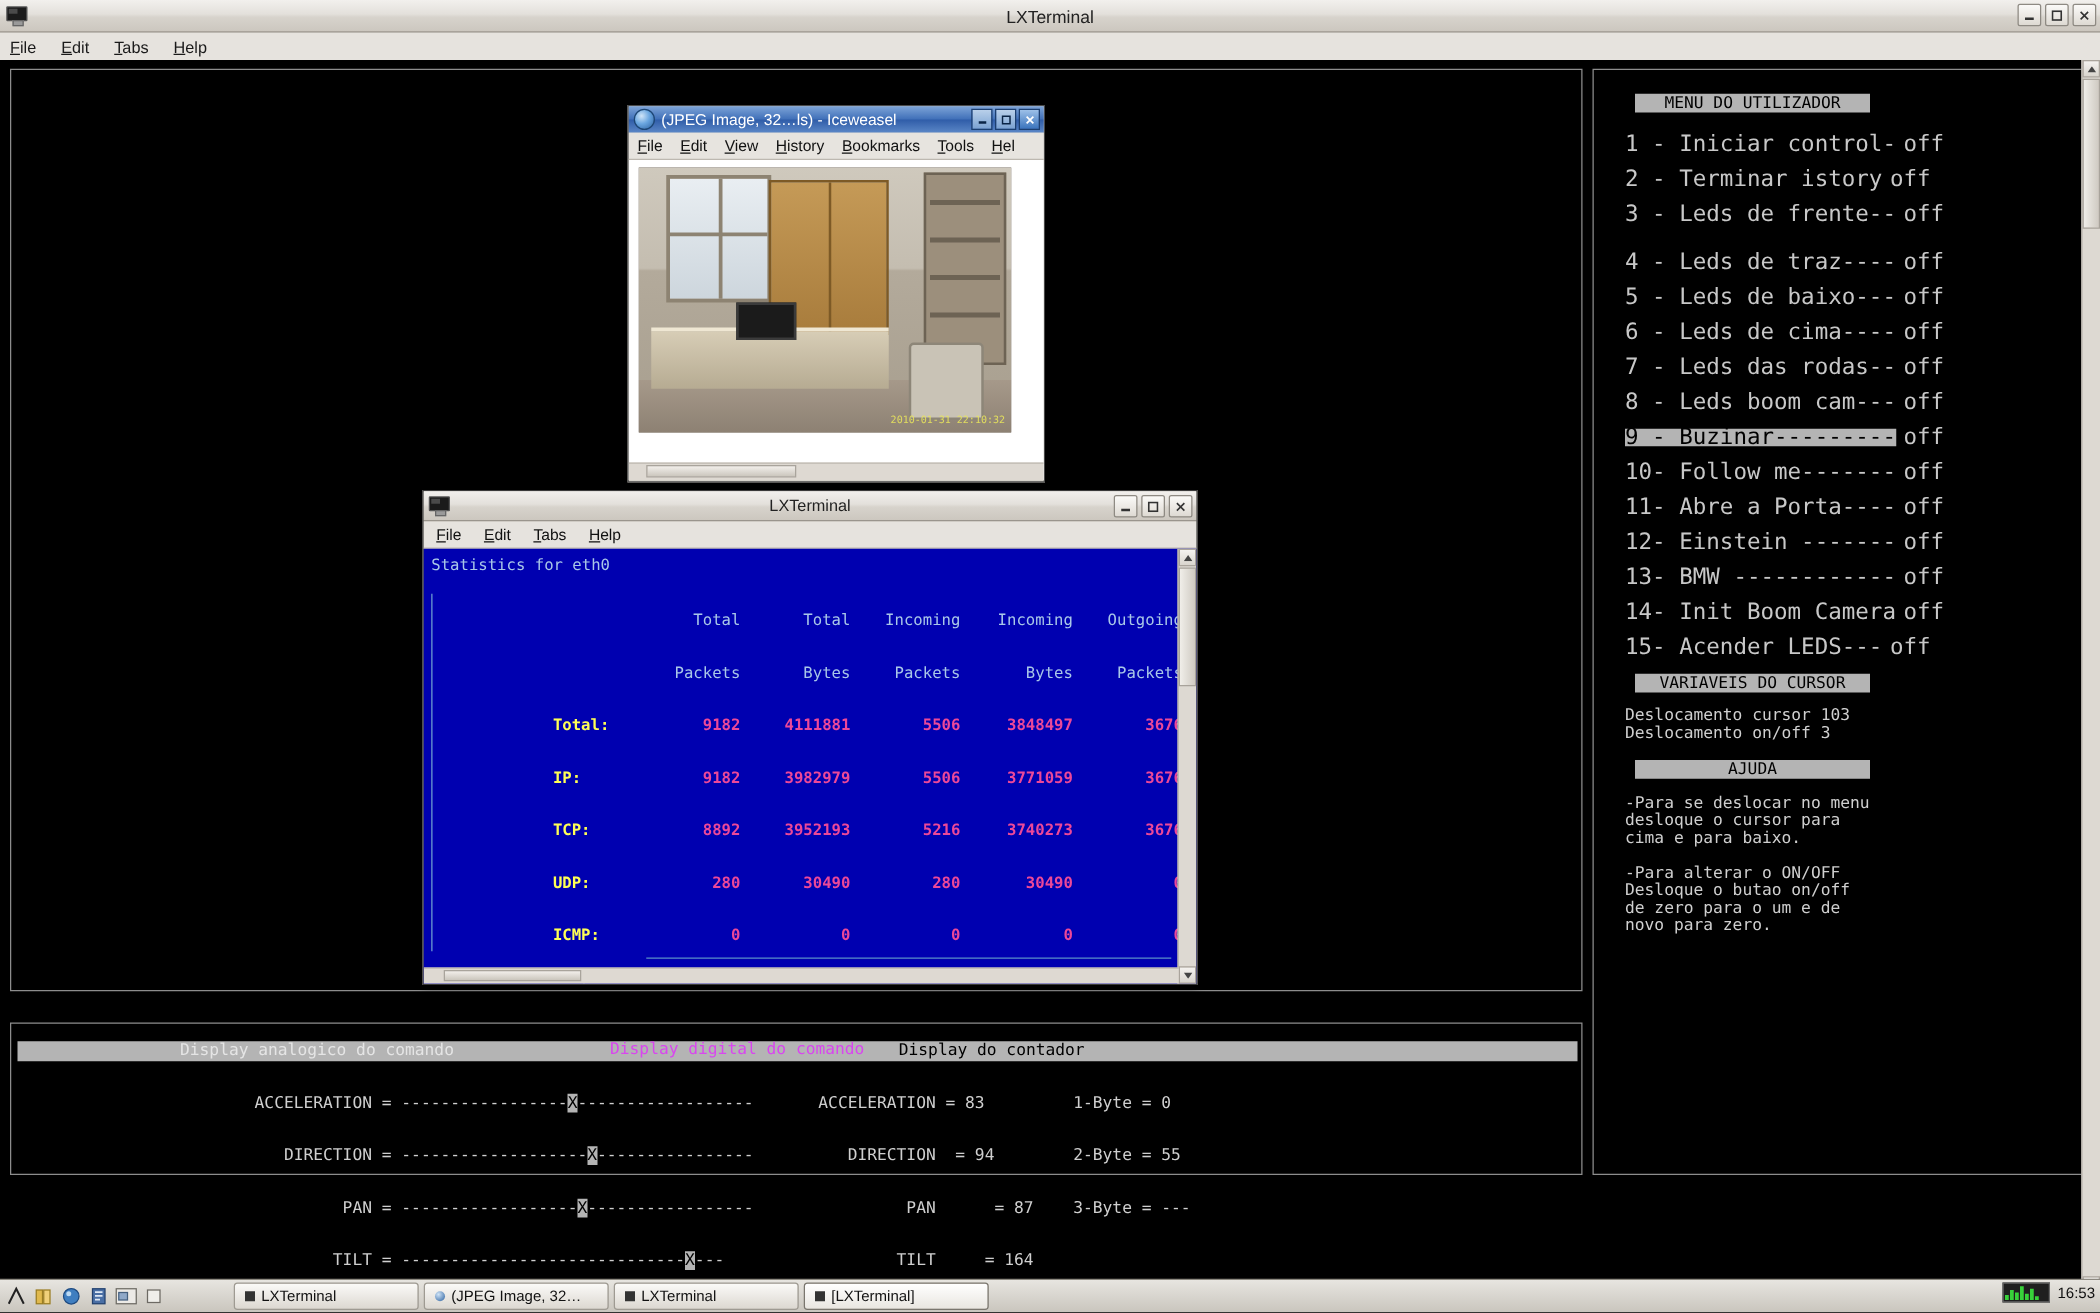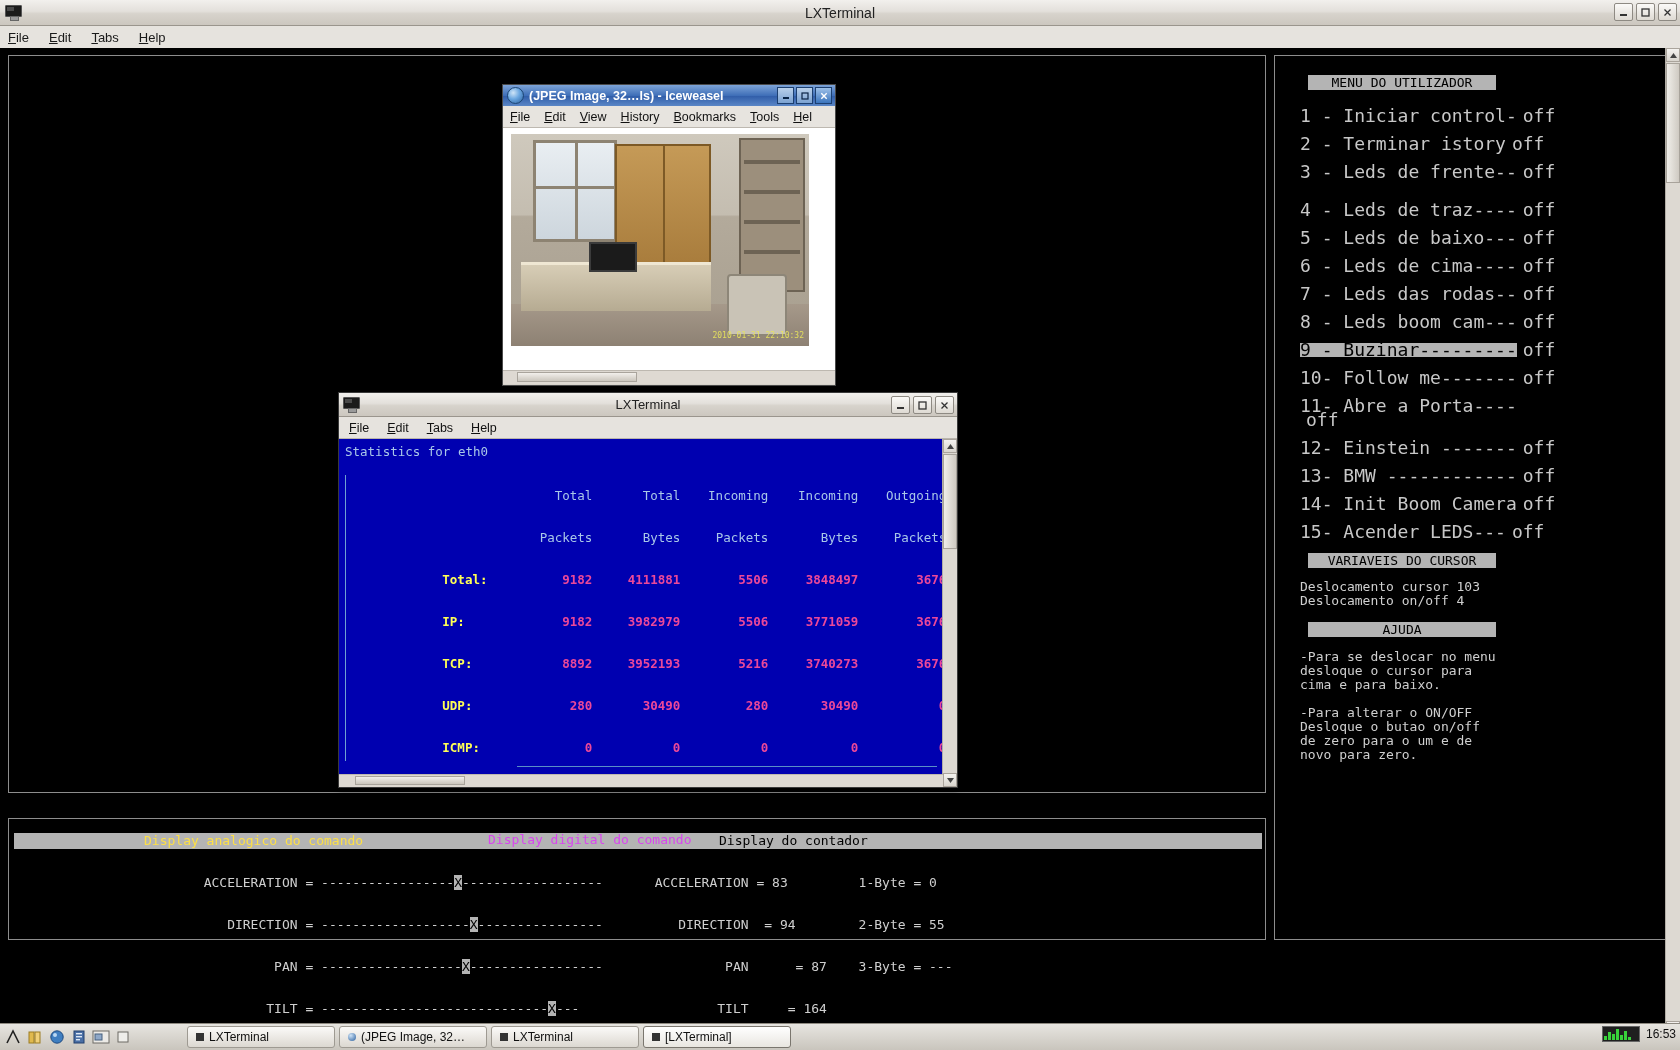--- a/index.html
+++ b/index.html
@@ -64,21 +64,21 @@
   .menu-row{display:flex;font-family:"DejaVu Sans Mono","Liberation Mono",monospace;font-size:18px;color:#c8c8c8;line-height:14px;white-space:pre;}
   .menu-row .label{}
   .menu-row.sel .label{background:#b4b4b4;color:#000;}
   .menu-row .state{margin-left:6px;}
 
   
   .ffwin{position:absolute;left:502px;top:84px;width:332px;height:300px;background:#d6d2ca;border:1px solid #4a4a4a;box-shadow:0 1px 4px rgba(0,0,0,.5);}
   .ff-title{
     height:21px;
     background:linear-gradient(to bottom,#7da4d8 0%,#3f6fb8 50%,#2f5ca8 51%,#5a86c6 100%);
-    display:flex;align-items:center;color:#fff;font-size:12.5px;font-weight:bold;
+    display:flex;align-items:center;color:#fff;font-size:12.5px;font-weight:normal;
     padding-left:4px;position:relative;
   }
   .ff-ico{width:15px;height:15px;border-radius:50%;
     background:radial-gradient(circle at 35% 32%, #cfe4f7 0%, #6aa6e0 45%, #2a5f9e 100%);
     border:1px solid #1d4674;margin-right:5px;flex:0 0 auto;}
   .ff-btns{position:absolute;right:3px;top:2px;display:flex;gap:2px;}
   .ff-btn{width:15px;height:15px;border:1px solid #1c3f70;background:linear-gradient(to bottom,#b9d0ea,#7ba2d2);
     display:flex;align-items:center;justify-content:center;font-size:9px;color:#0a2446;line-height:1;}
   .ff-btn.close{background:linear-gradient(to bottom,#9dc0e8,#3a74bd);}
   .ff-menu{height:21px;background:#e7e4df;border-bottom:1px solid #bdb8b0;display:flex;align-items:center;gap:14px;padding-left:7px;font-size:12.5px;color:#111;overflow:hidden;}
@@ -231,21 +231,21 @@
             <span class="state">off</span>
           </div>
           <div class="menu-row sel" style="margin-bottom:14px;">
             <span class="label"><span>9 -</span><span> </span><span>Buzinar---------</span></span>
             <span class="state">off</span>
           </div>
           <div class="menu-row" style="margin-bottom:14px;">
             <span class="label"><span>10-</span><span> </span><span>Follow me-------</span></span>
             <span class="state">off</span>
           </div>
-          <div class="menu-row" style="margin-bottom:14px;flex-direction:column;">
+          <div class="menu-row" style="margin-bottom:14px;">
             <span class="label"><span>11-</span><span> </span><span>Abre a Porta----</span></span>
             <span class="state">off</span>
           </div>
           <div class="menu-row" style="margin-bottom:14px;">
             <span class="label"><span>12-</span><span> </span><span>Einstein -------</span></span>
             <span class="state">off</span>
           </div>
           <div class="menu-row" style="margin-bottom:14px;">
             <span class="label"><span>13-</span><span> </span><span>BMW ------------</span></span>
             <span class="state">off</span>
@@ -255,37 +255,37 @@
             <span class="state">off</span>
           </div>
           <div class="menu-row" style="margin-bottom:14px;">
             <span class="label"><span>15-</span><span> </span><span>Acender LEDS---</span></span>
             <span class="state">off</span>
           </div>
         </div>
 
         <div class="hdrbar" style="width:188px;margin-left:8px;margin-top:8px;">VARIAVEIS DO CURSOR</div>
         <div class="cons" style="margin-top:12px;">Deslocamento cursor 103</div>
-        <div class="cons">Deslocamento on/off 4</div>
+        <div class="cons">Deslocamento on/off 3</div>
 
         <div class="hdrbar" style="width:188px;margin-left:8px;margin-top:14px;">AJUDA</div>
         <div class="cons" style="margin-top:13px;">-Para se deslocar no menu
 desloque o cursor para
 cima e para baixo.</div>
         <div class="cons" style="margin-top:14px;">-Para alterar o ON/OFF
 Desloque o butao on/off
 de zero para o um e de
 novo para zero.</div>
       </div>
 
       <div style="position:absolute;left:14px;top:785px;width:1250px;">
 
         <div style="position:relative;height:16px;">
           <div class="hdrbar" style="position:absolute;left:0;top:0;width:1248px;height:16px;"></div>
-          <div class="cons" style="position:absolute;left:130px;top:1px;color:#fde047;">Display analogico do comando</div>
+          <div class="cons" style="position:absolute;left:130px;top:1px;color:#e5e5e5;">Display analogico do comando</div>
           <div class="cons" style="position:absolute;left:450px;top:0;color:#d946ef;margin-left:24px;">Display digital do comando</div>
           <div class="cons" style="position:absolute;left:705px;top:1px;color:#000;">Display do contador</div>
         </div>
 
         <div style="position:relative;height:70px;margin-top:13px;">
 
           <div style="position:absolute;left:0;top:0;width:420px;">
             <div class="cons" style="text-align:left;">
               <span style="display:inline-block;width:174px;text-align:right;">ACCELERATION</span><span> = </span><span>-----------------</span><span style="background:#b4b4b4;color:#000;">X</span><span>------------------</span>
             </div>

